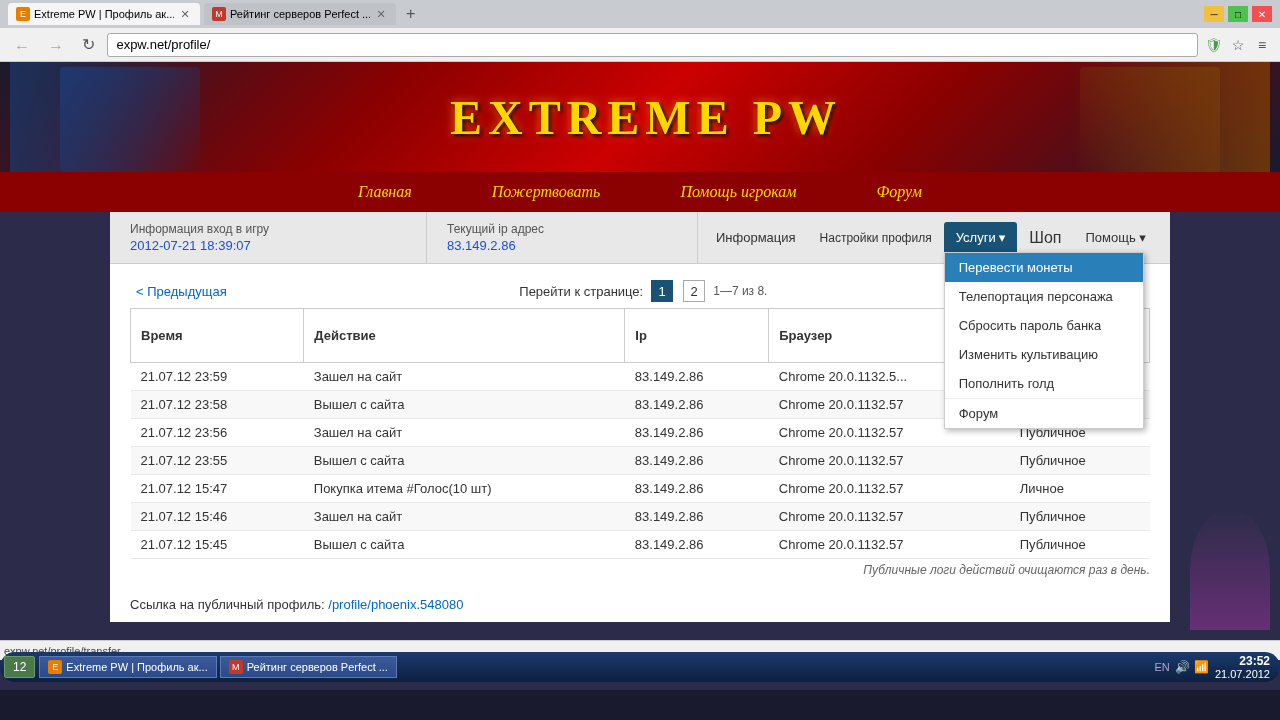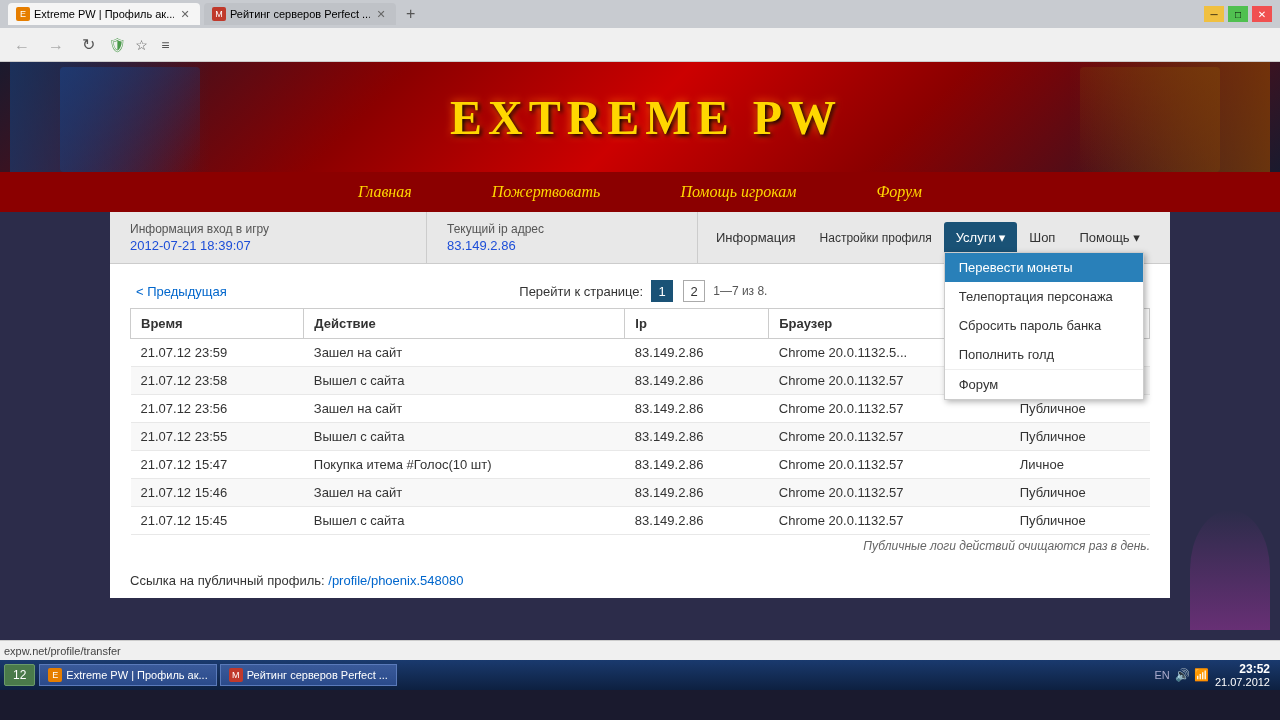--- a/index.html
+++ b/index.html
@@ -99,39 +99,40 @@
 
     
     .table-container { padding: 10px 20px; }
     .pagination { display: flex; align-items: center; justify-content: space-between; padding: 6px 0; font-size: 13px; color: #333; }
     .page-link { color: #0066cc; text-decoration: none; cursor: pointer; padding: 2px 6px; }
     .page-num { display: inline-block; width: 22px; height: 22px; text-align: center; line-height: 22px; border: 1px solid #aaa; cursor: pointer; font-size: 13px; margin: 0 2px; }
     .page-num.active { background: #1a5276; color: white; border-color: #1a5276; }
 
     table { width: 100%; border-collapse: collapse; font-size: 13px; }
     thead tr { background: #d0d0d0; }
-    th { padding: 7px 10px; text-align: left; font-weight: bold; color: #333; border: 1px solid #ccc; }
+    th { padding: 19px 10px; text-align: left; font-weight: bold; color: #333; border: 1px solid #ccc; }
     td { padding: 6px 10px; border-bottom: 1px solid #e8e8e8; color: #333; }
     tr:nth-child(even) { background: #f8f8f8; }
     tr:nth-child(odd) { background: white; }
 
     .footer-note { font-size: 12px; color: #666; font-style: italic; text-align: right; padding: 4px 0; }
     .public-link { padding: 6px 20px 10px; font-size: 13px; color: #333; }
     .public-link a { color: #0066cc; text-decoration: none; }
 
     
     .taskbar { 
       background: linear-gradient(to bottom, #1a3a6e, #0d2040); 
       height: 30px; 
       display: flex; 
       align-items: center; 
       padding: 0 4px;
       position: absolute;
-      bottom: 0;
+      bottom: 8px;
       width: 100%;
+      border-radius: 15px;
     }
     .taskbar-start { background: #4a7a4a; border: 1px solid #6a9a6a; padding: 2px 8px; color: white; font-size: 12px; cursor: pointer; border-radius: 2px; height: 22px; }
     .taskbar-items { display: flex; gap: 3px; margin-left: 4px; flex: 1; }
     .taskbar-item { background: linear-gradient(to bottom, #3a5a9a, #2a4a8a); border: 1px solid #5a7aba; padding: 2px 8px; color: white; font-size: 11px; cursor: pointer; height: 22px; display: flex; align-items: center; gap: 4px; max-width: 200px; }
     .taskbar-tray { display: flex; align-items: center; gap: 6px; padding: 0 6px; }
     .clock { color: white; font-size: 12px; text-align: right; }
     .clock-time { font-weight: bold; }
 
     .status-bar { background: #f0f0f0; height: 20px; display: flex; align-items: center; padding: 0 4px; border-top: 1px solid #ccc; font-size: 11px; color: #444; position: absolute; bottom: 30px; width: 100%; }
 
@@ -160,20 +161,21 @@
       <button class="win-btn minimize">─</button>
       <button class="win-btn maximize">□</button>
       <button class="win-btn close">✕</button>
     </div>
   </div>
 
   <div class="nav-bar">
     <button class="nav-btn disabled">←</button>
     <button class="nav-btn disabled" style="color:#aaa;">→</button>
     <button class="nav-btn">↻</button>
+    <input class="address-bar" type="text" value="expw.net/profile/" style="">
     <div class="nav-icons">
       <span class="nav-icon" style="color:#4a9a4a;">🛡</span>
       <span class="nav-icon">☆</span>
       <span class="nav-icon">≡</span>
     </div>
   </div>
 </div>
 
 <div class="page">
 
@@ -213,26 +215,27 @@
         <div class="services-nav-wrapper" style="position:relative;">
           <span style="padding:8px 12px;font-size:13px;color:white;background:#1a5276;cursor:pointer;border-radius:3px 3px 0 0;display:inline-flex;align-items:center;gap:3px;">
             <span>Услуги</span>
             <span>▾</span>
           </span>
           
           <div class="dropdown-menu" style="top:30px;left:0;min-width:200px;">
             <div class="dropdown-item active">Перевести монеты</div>
             <div class="dropdown-item">Телепортация персонажа</div>
             <div class="dropdown-item">Сбросить пароль банка</div>
+            <div class="dropdown-item">Изменить культивацию</div>
             <div class="dropdown-item">Пополнить голд</div>
             <div class="dropdown-divider"></div>
             <div class="dropdown-item">Форум</div>
           </div>
         </div>
-        <span style="padding:8px 12px;font-size:13px;color:#333;cursor:pointer;">Шоп</span>
+        <span style="padding:8px 12px;font-size:16px;color:#333;cursor:pointer;">Шоп</span>
         <span style="padding:8px 12px;font-size:13px;color:#333;cursor:pointer;">
           <span>Помощь</span> ▾
         </span>
       </div>
     </div>
 
     <div class="table-container">
 
       <div class="pagination">
         <a class="page-link">&lt; Предыдущая</a>

